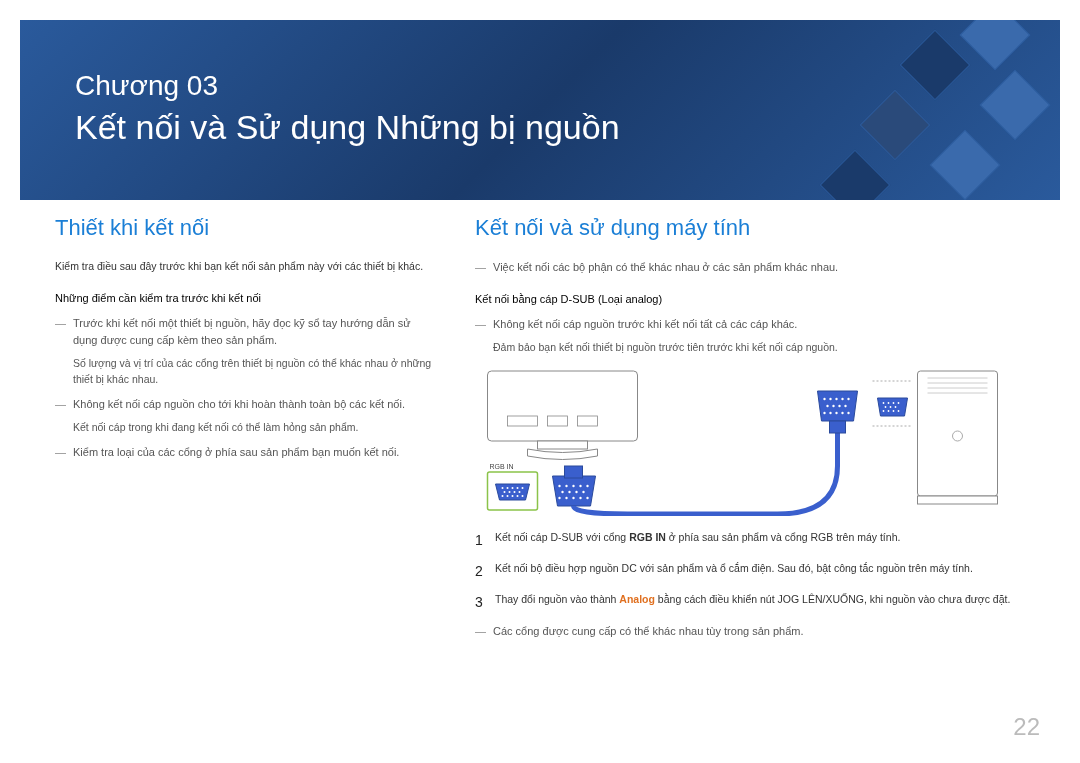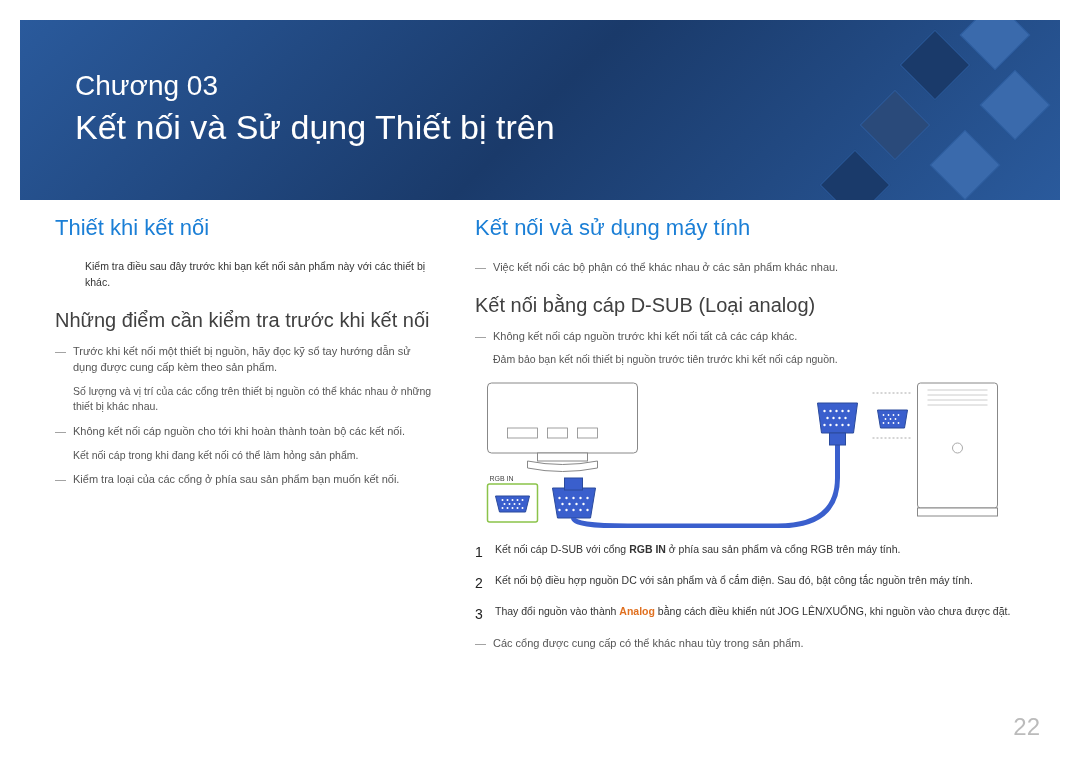--- a/index.html
+++ b/index.html
@@ -66,32 +66,31 @@
   }
   .col-left { width: 380px; }
   .col-right { flex: 1; }
   h2.section {
     color: #1b7fd6;
     font-size: 22px;
     font-weight: 400;
     margin-bottom: 18px;
   }
   h3.subsection {
-    color: #404040;
-    font-size: 20px;
+    color: #000000;
+    font-size: 11px;
     font-weight: 400;
     margin: 16px 0 10px 0;
     line-height: 1.3;
   }
   p.body {
     font-size: 10.5px;
     color: #333;
     line-height: 1.5;
     margin-bottom: 8px;
-    margin-left: 30px;
   }
   .dash-item {
     font-size: 11px;
     color: #555;
     line-height: 1.5;
     margin-bottom: 8px;
     position: relative;
     padding-left: 18px;
   }
   .dash-item::before {
@@ -150,21 +149,21 @@
   <div class="header-bg">
     <div class="header-pattern">
       <div class="cube" style="top:-10px;right:40px;"></div>
       <div class="cube" style="top:20px;right:100px;background:#1a3a6a;"></div>
       <div class="cube" style="top:60px;right:20px;"></div>
       <div class="cube" style="top:80px;right:140px;background:#2a4a7a;"></div>
       <div class="cube" style="top:120px;right:70px;"></div>
       <div class="cube" style="top:140px;right:180px;background:#1a3a6a;"></div>
     </div>
     <div class="chapter-label">Chương 03</div>
-    <div class="chapter-title">Kết nối và Sử dụng Thiết bị trên</div>
+    <div class="chapter-title">Kết nối và Sử dụng Những bị nguồn</div>
   </div>
 
   <div class="content">
 
     <div class="col-left">
       <h2 class="section">Thiết khi kết nối</h2>
       <p class="body">Kiểm tra điều sau đây trước khi bạn kết nối sản phẩm này với các thiết bị khác.</p>
       <h3 class="subsection">Những điểm cần kiểm tra trước khi kết nối</h3>
 
       <div class="dash-item">Trước khi kết nối một thiết bị nguồn, hãy đọc kỹ sổ tay hướng dẫn sử dụng được cung cấp kèm theo sản phẩm.</div>

